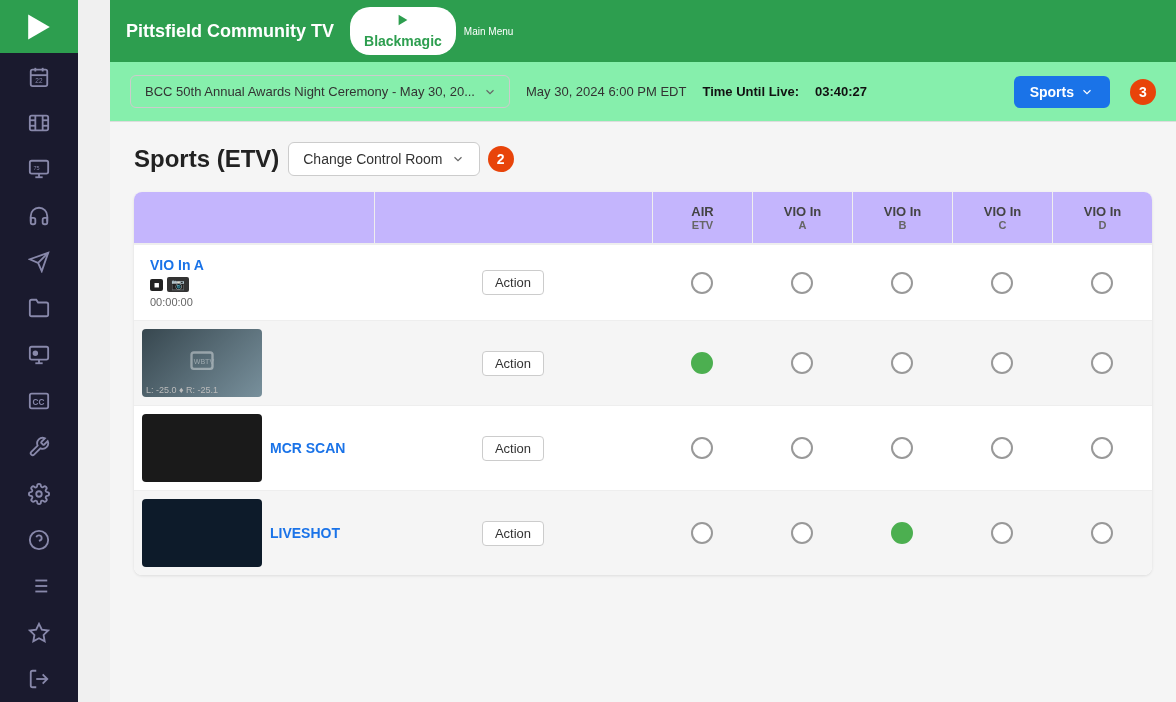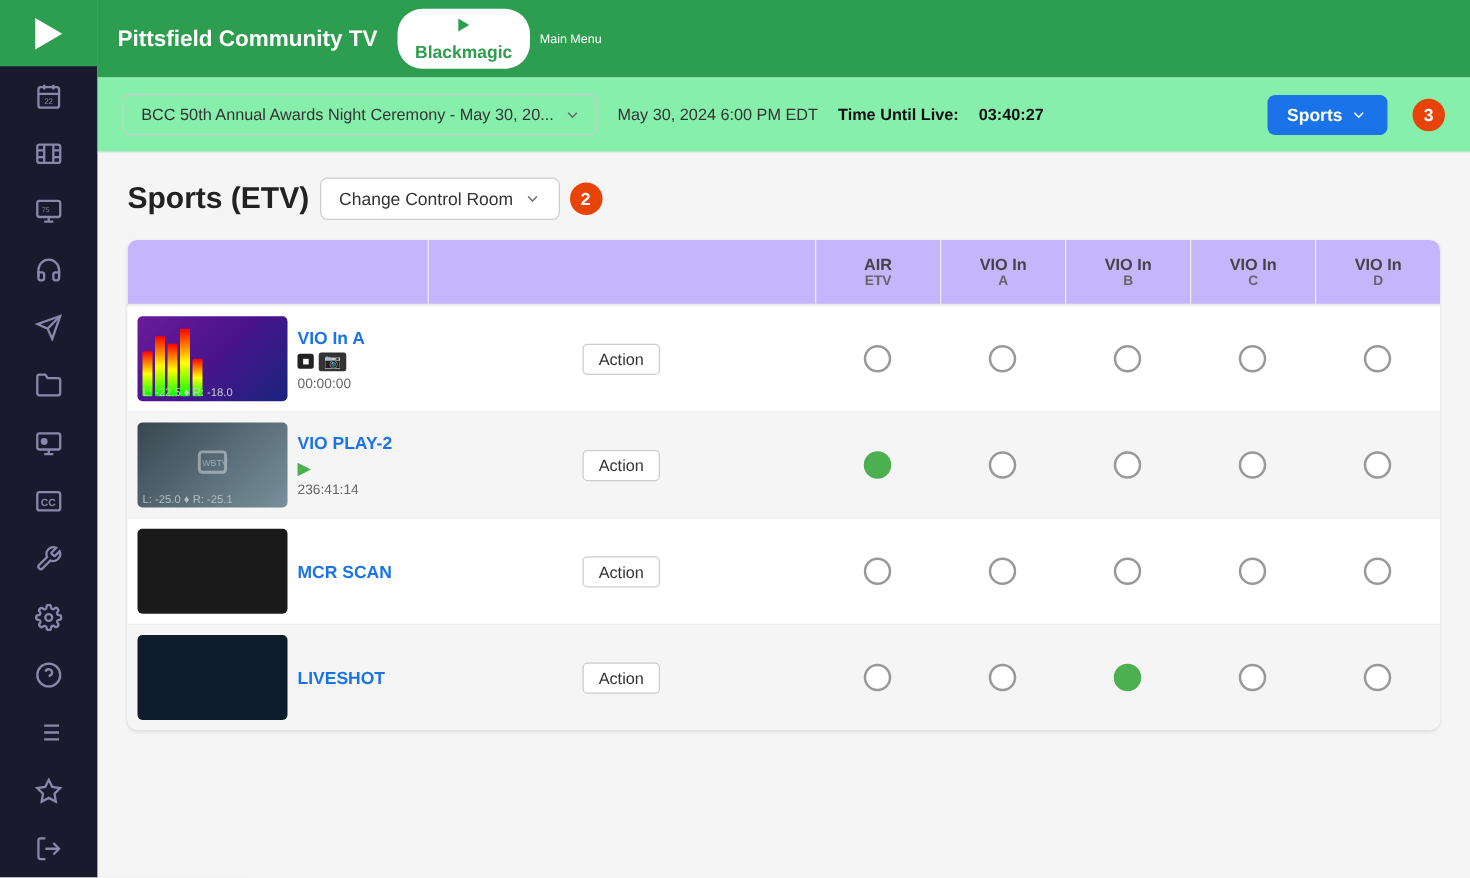--- a/index.html
+++ b/index.html
@@ -36,20 +36,21 @@
       cursor: pointer;
     }
 
     
     .main {
       flex: 1;
       display: flex;
       flex-direction: column;
       height: 702px;
       overflow: hidden;
+      padding-left: 32px;
     }
 
     
     .topbar {
       background: #2d9e4f;
       height: 62px;
       display: flex;
       align-items: center;
       padding: 0 16px;
       gap: 0;
@@ -538,30 +539,20 @@
         <div class="th">
           <div class="th-multi">
             <span>VIO In</span>
             <span>D</span>
           </div>
         </div>
       </div>
 
       <div class="table-row" style="background: white;">
         <div class="cell-thumb">
-          <div class="thumb-wrap thumb-purple">
-            <div class="thumb-overlay-bars">
-              <div class="bar" style="height:60%;"></div>
-              <div class="bar" style="height:80%;"></div>
-              <div class="bar" style="height:70%;"></div>
-              <div class="bar" style="height:90%;"></div>
-              <div class="bar" style="height:50%;"></div>
-            </div>
-            <div class="thumb-label">L: -22.5 ♦ R: -18.0</div>
-          </div>
           <div class="source-info">
             <span class="source-name">VIO In A</span>
             <div class="source-icons">
               <span class="icon-box">■</span>
               <span class="icon-cam">📷</span>
             </div>
             <span class="source-time">00:00:00</span>
           </div>
         </div>
         <div class="cell">
@@ -586,27 +577,20 @@
 
       <div class="table-row" style="background:#f5f5f5;">
         <div class="cell-thumb">
           <div class="thumb-wrap thumb-vio2" style="background: linear-gradient(135deg, #37474f, #78909c);">
             <svg width="28" height="28" viewBox="0 0 24 24" fill="none" stroke="white" stroke-width="2" style="opacity:0.4">
                 <rect x="3" y="3" width="18" height="14" rx="2"></rect>
                 <text x="5" y="13" font-size="6" fill="white" stroke="none">WBTV</text>
               </svg>
             <div class="thumb-label" style="color:#bbb;">L: -25.0 ♦ R: -25.1</div>
           </div>
-          <div class="source-info">
-            <span class="source-name">VIO PLAY-2</span>
-            <div class="source-icons">
-              <span class="play-icon">▶</span>
-            </div>
-            <span class="source-time">236:41:14</span>
-          </div>
         </div>
         <div class="cell">
           <button class="action-btn">Action</button>
         </div>
         <div class="cell">
           <span class="radio-circle active"></span>
         </div>
         <div class="cell">
           <span class="radio-circle"></span>
         </div>

